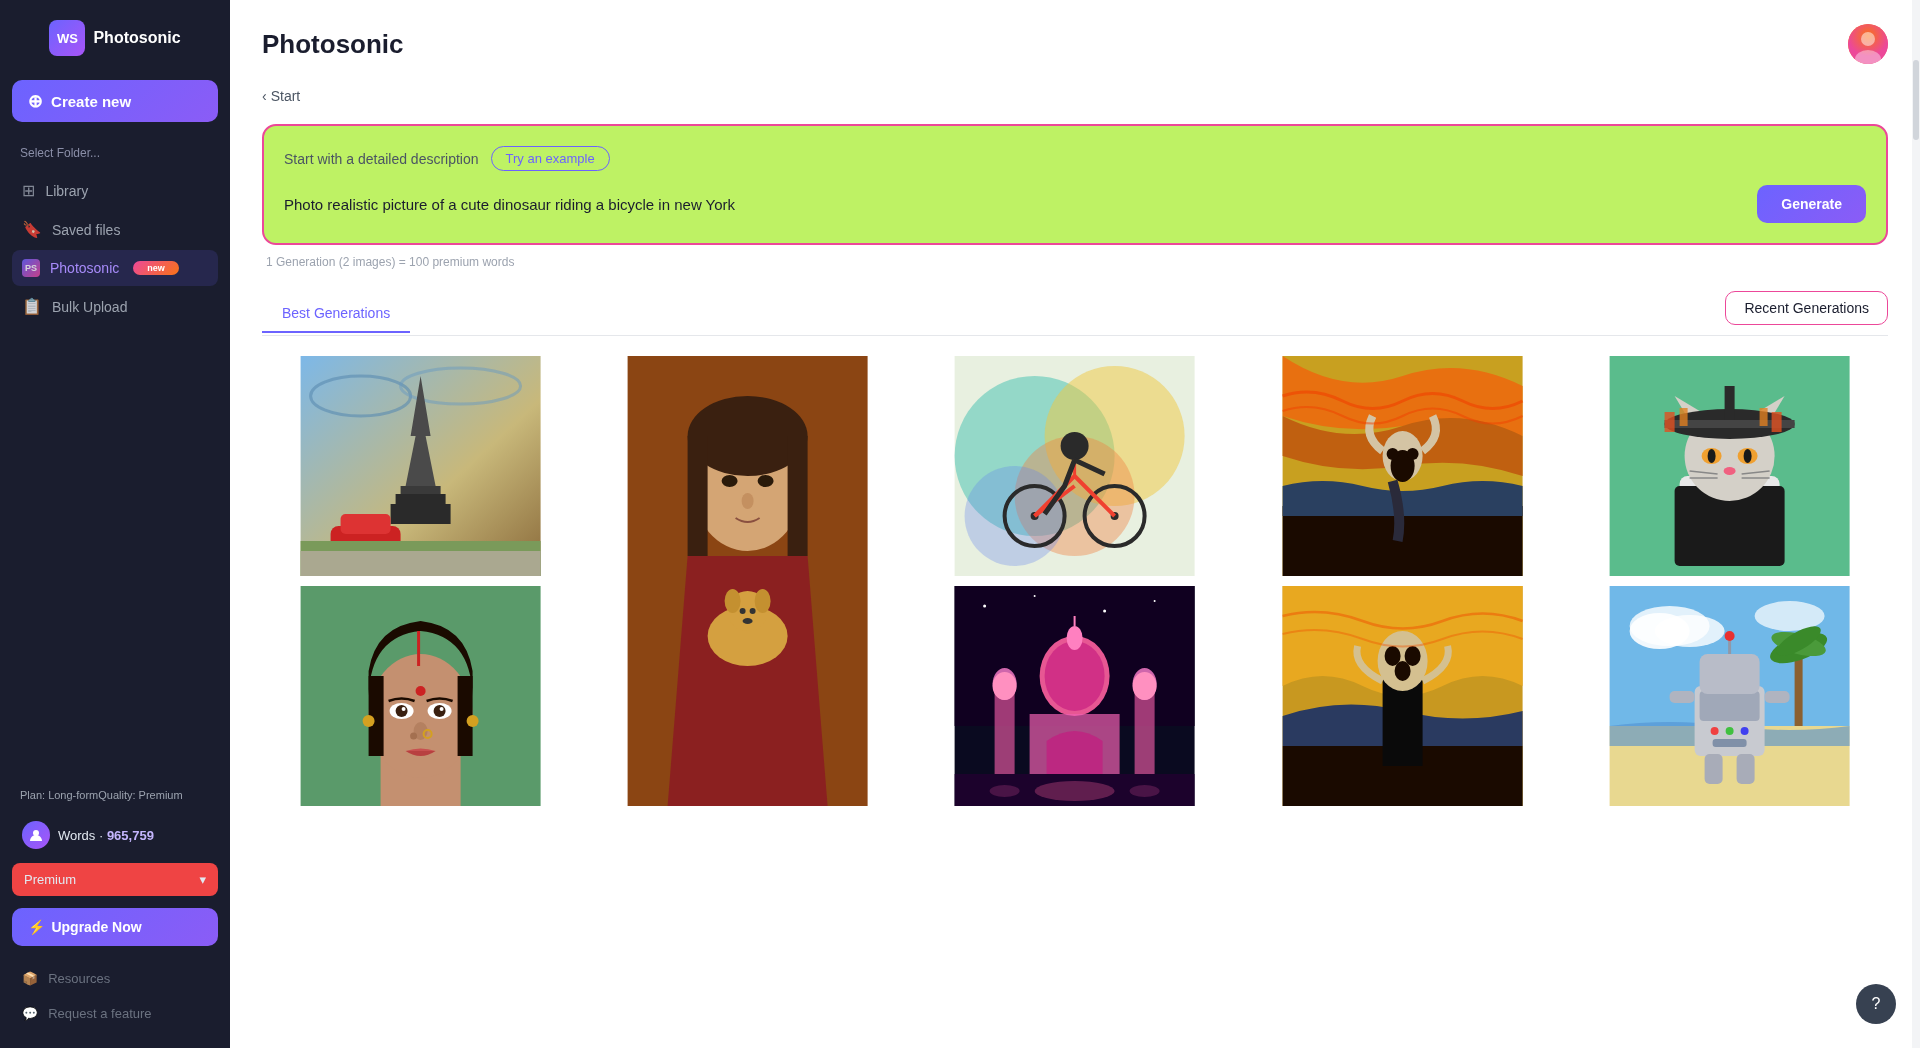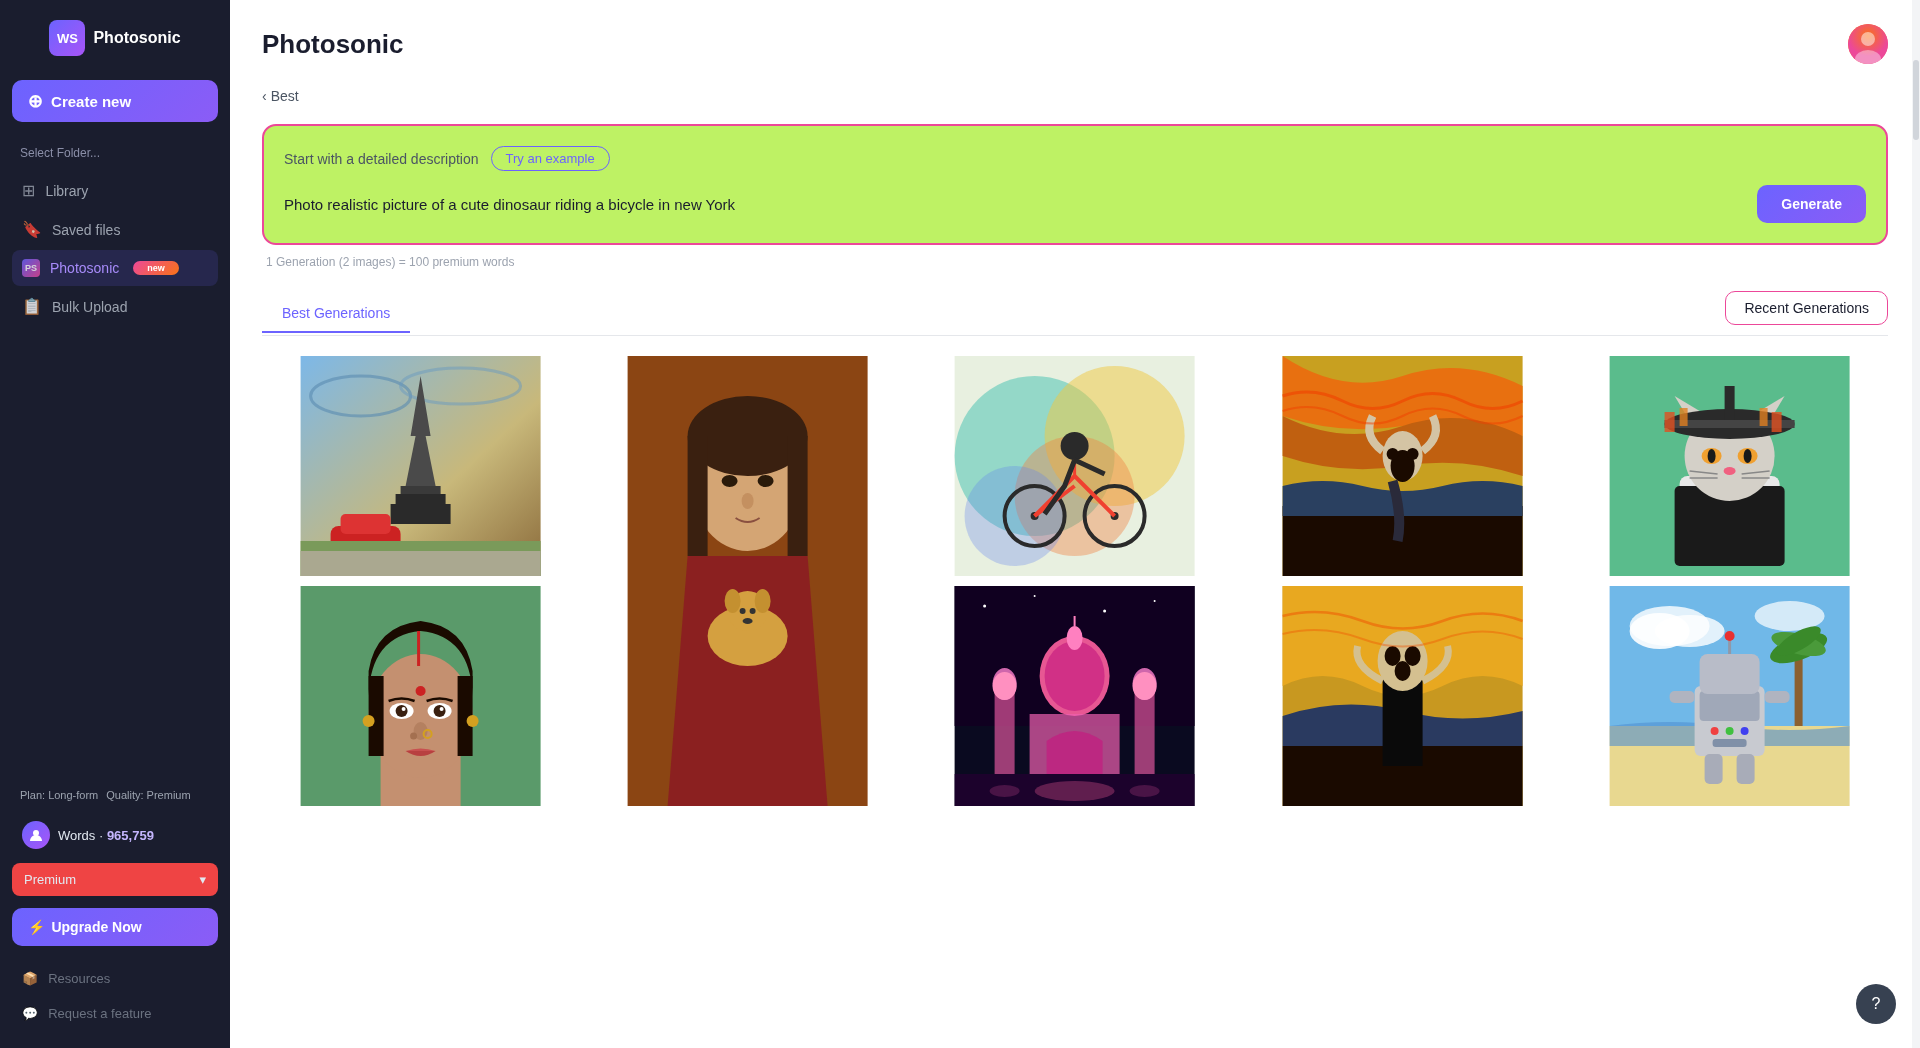--- a/index.html
+++ b/index.html
@@ -101,21 +101,20 @@
       font-weight: 600;
       margin-left: 4px;
     }
 
     .sidebar-bottom {
       margin-top: auto;
     }
 
     .plan-info {
       display: flex;
-      gap: 8px;
       font-size: 11px;
       color: #6b7280;
       padding: 4px 8px;
       margin-bottom: 10px;
     }
 
     .plan-info span { color: #9ca3af; }
 
     .words-row {
       display: flex;
@@ -475,21 +474,21 @@
           </defs>
         <circle cx="20" cy="20" r="20" fill="url(#ag)"></circle>
         <circle cx="20" cy="15" r="7" fill="rgba(255,255,255,0.5)"></circle>
         <ellipse cx="20" cy="35" rx="13" ry="9" fill="rgba(255,255,255,0.4)"></ellipse>
       </svg>
     </div>
   </div>
 
   <div class="back-link">
     <span>‹</span>
-    <span>Best</span>
+    <span>Start</span>
   </div>
 
   <div class="prompt-container">
     <div class="prompt-header">
       <span class="prompt-label">Start with a detailed description</span>
       <button class="try-example-btn">Try an example</button>
     </div>
     <div class="prompt-input-row">
       <input class="prompt-input" type="text" value="Photo realistic picture of a cute dinosaur riding a bicycle in new York" placeholder="Describe your image..." style="">
       <button class="generate-btn">Generate</button>

